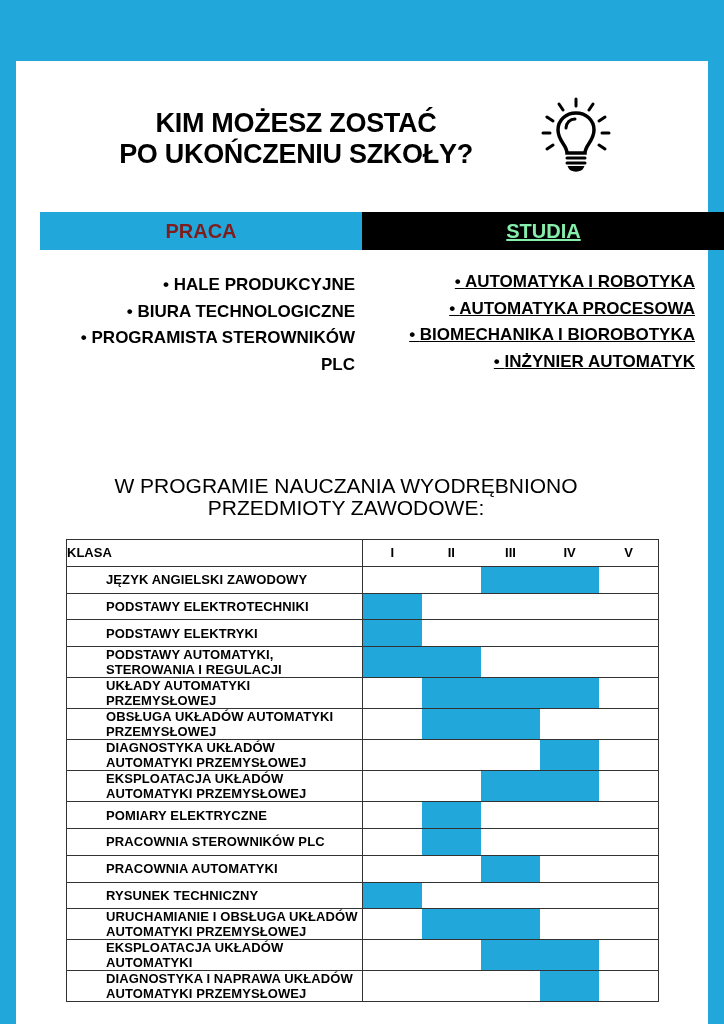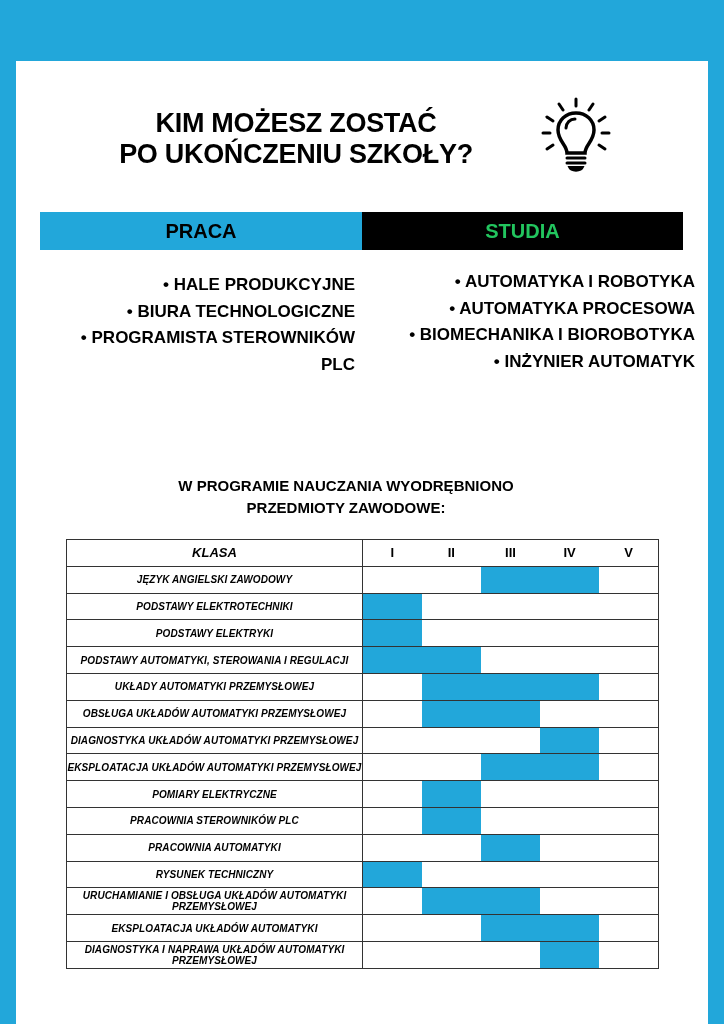--- a/index.html
+++ b/index.html
@@ -14,49 +14,48 @@
     position: absolute; left: 60px; top: 47px; width: 440px;
     text-align: center; font-weight: bold; font-size: 27px; line-height: 31px;
     letter-spacing: -0.3px;
   }
   .bulb { position: absolute; left: 524px; top: 34px; width: 72px; height: 80px; }
   .bar {
     position: absolute; top: 151px; height: 38px;
     display: flex; align-items: center; justify-content: center;
     font-weight: bold; font-size: 20px;
   }
-  .bar.praca { left: 24px; width: 322px; background: #22a7da; color: #000000; }
-  .bar.studia { left: 346px; width: 321px; background: #000; color: #22c55e; }
+  .bar.praca { left: 24px; width: 322px; background: #22a7da; color: #7f1d1d; }
+  .bar.studia { left: 346px; width: 363px; background: #000; color: #86efac; text-decoration: underline; }
   .list {
     position: absolute; font-weight: bold; font-size: 17px; line-height: 26.5px;
     list-style: none;
     text-align: right;
   }
   .list.praca { left: 39px; top: 211px; width: 300px; }
-  .list.studia { left: 359px; top: 208px; width: 320px; }
+  .list.studia { left: 359px; top: 208px; width: 320px; text-decoration: underline; }
   .list li::before { content: "• "; }
   .subtitle {
     position: absolute; left: 60px; top: 414px; width: 540px;
-    text-align: center; font-weight: bold; font-size: 15px; line-height: 22px;
+    text-align: center; font-weight: normal; font-size: 21px; line-height: 22px;
   }
   table.grid {
     position: absolute; left: 50px; top: 478px; width: 592px;
     border-collapse: collapse; table-layout: fixed;
   }
   table.grid td, table.grid th {
     border-top: 1.5px solid #333; border-bottom: 1.5px solid #333;
     height: 26.8px; padding: 0;
   }
   table.grid th.klasa, table.grid td.subject {
     width: 296px; border-left: 1.5px solid #333; border-right: 1.5px solid #333;
-    text-align: center;
-    font-style: italic;
+    text-align: left;
   }
   table.grid th { font-size: 13px; font-weight: bold; }
-  table.grid td.subject { font-size: 10px; font-weight: bold; letter-spacing: 0.1px; }
+  table.grid td.subject { font-size: 13px; font-weight: bold; letter-spacing: 0.1px; padding-left: 39px; }
   table.grid td.cell { width: 59.2px; }
   table.grid td.cell.on { background: #22a7da; }
   table.grid th.year { width: 59.2px; }
   table.grid tr > :last-child { border-right: 1.5px solid #333; }
 </style>
 </head>
 <body>
 
 <div class="page">
 

